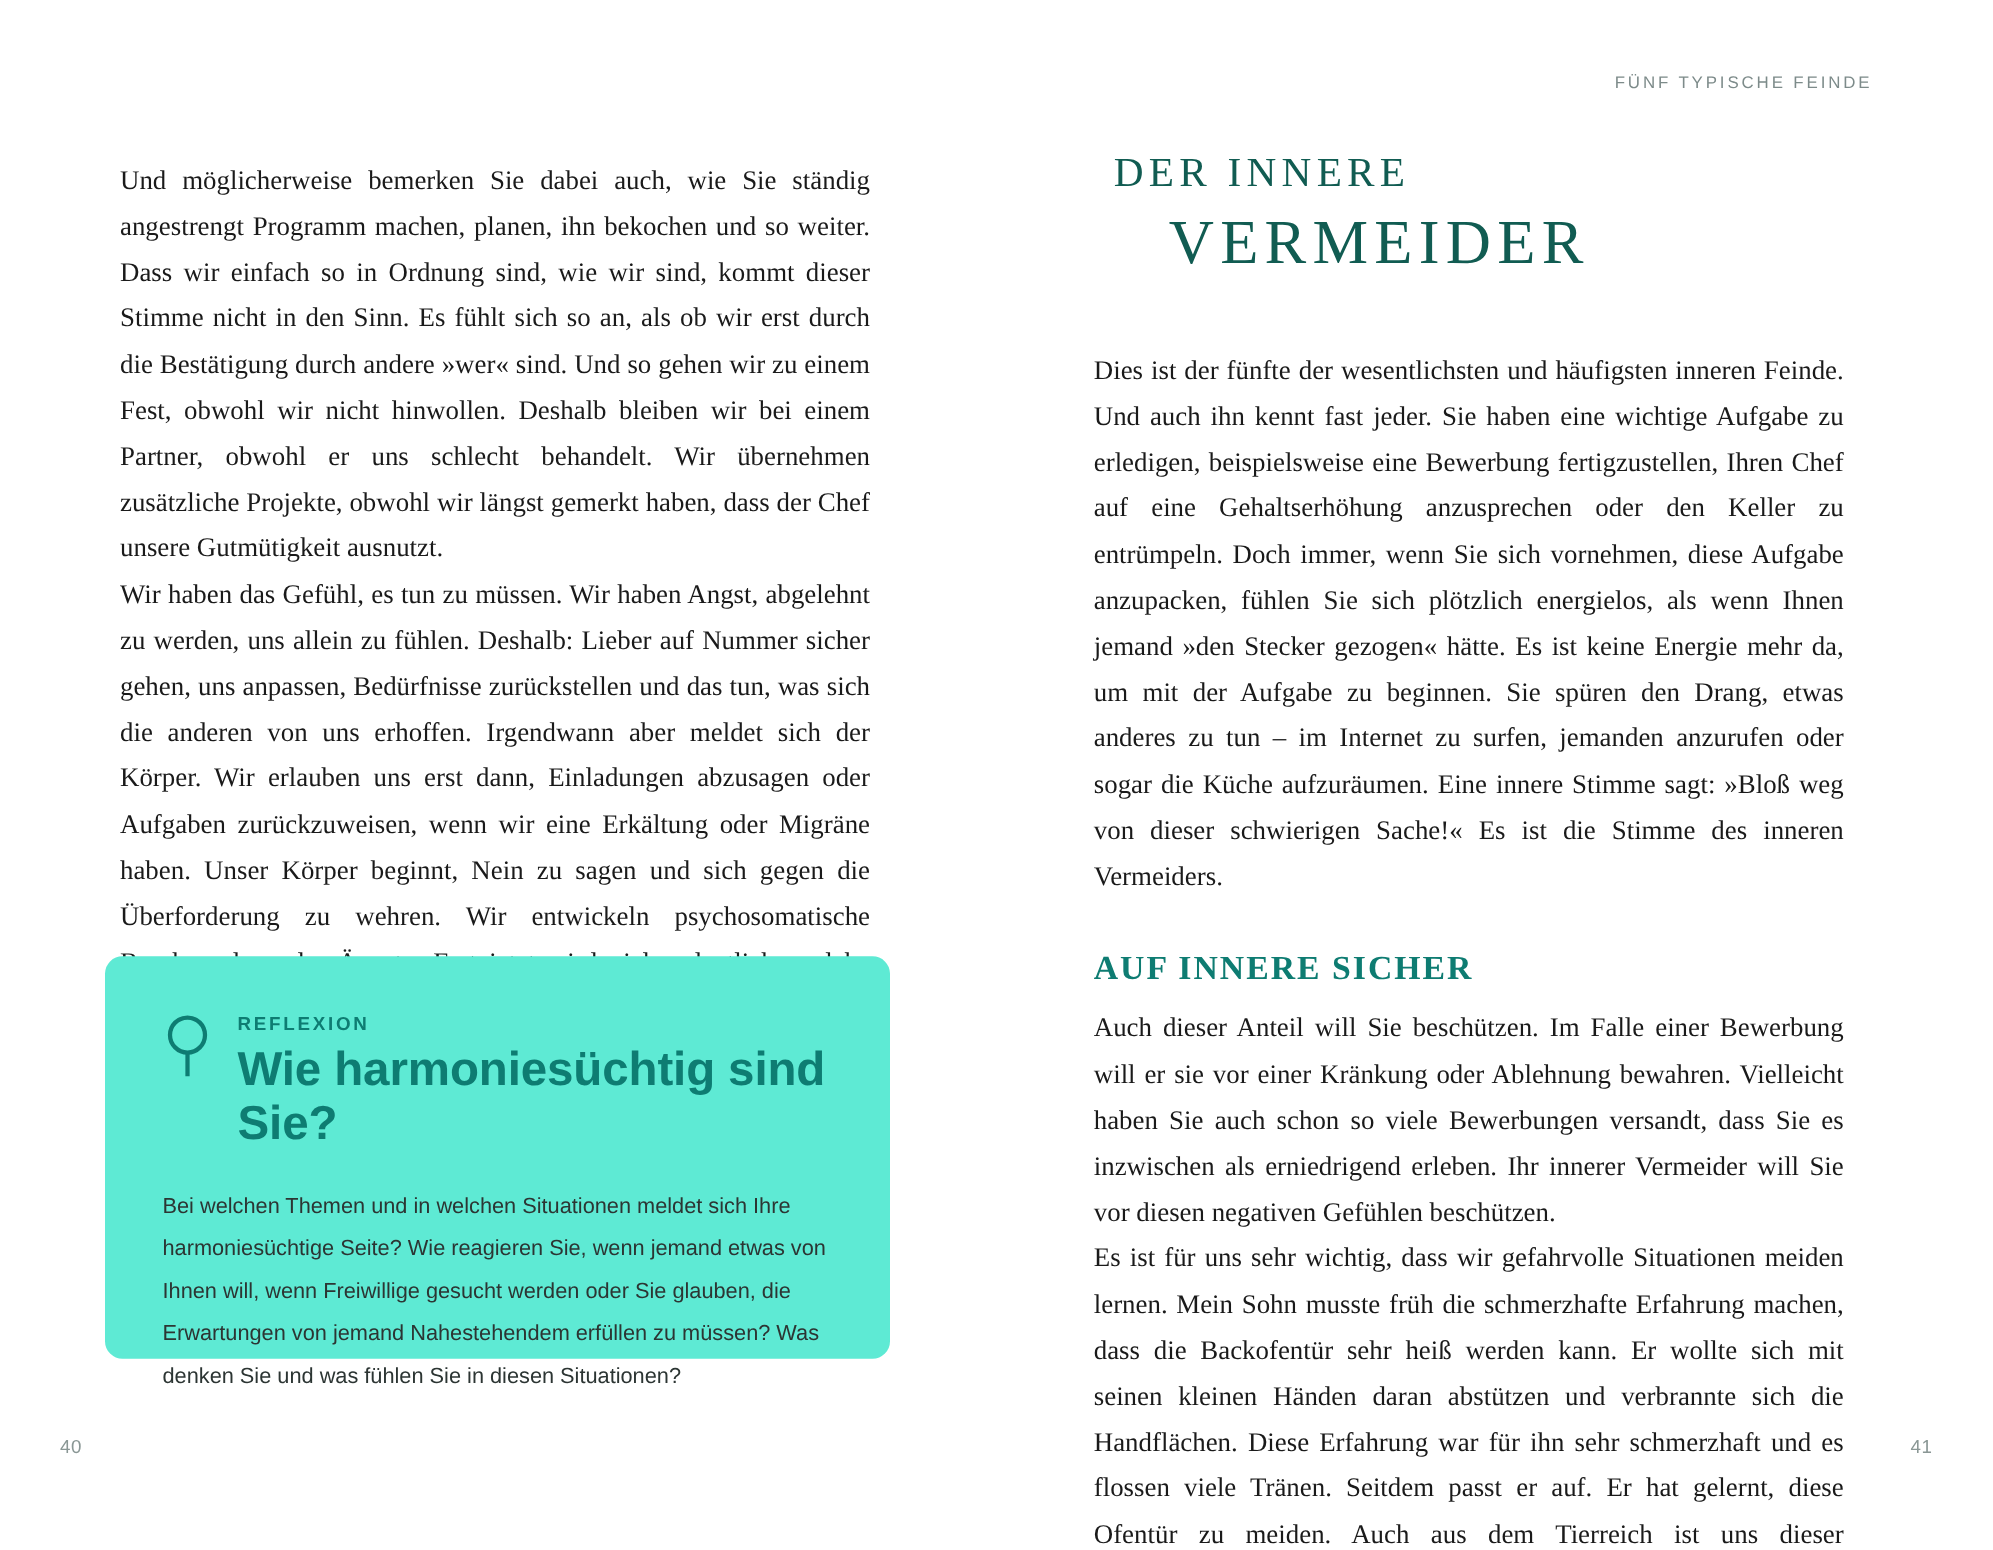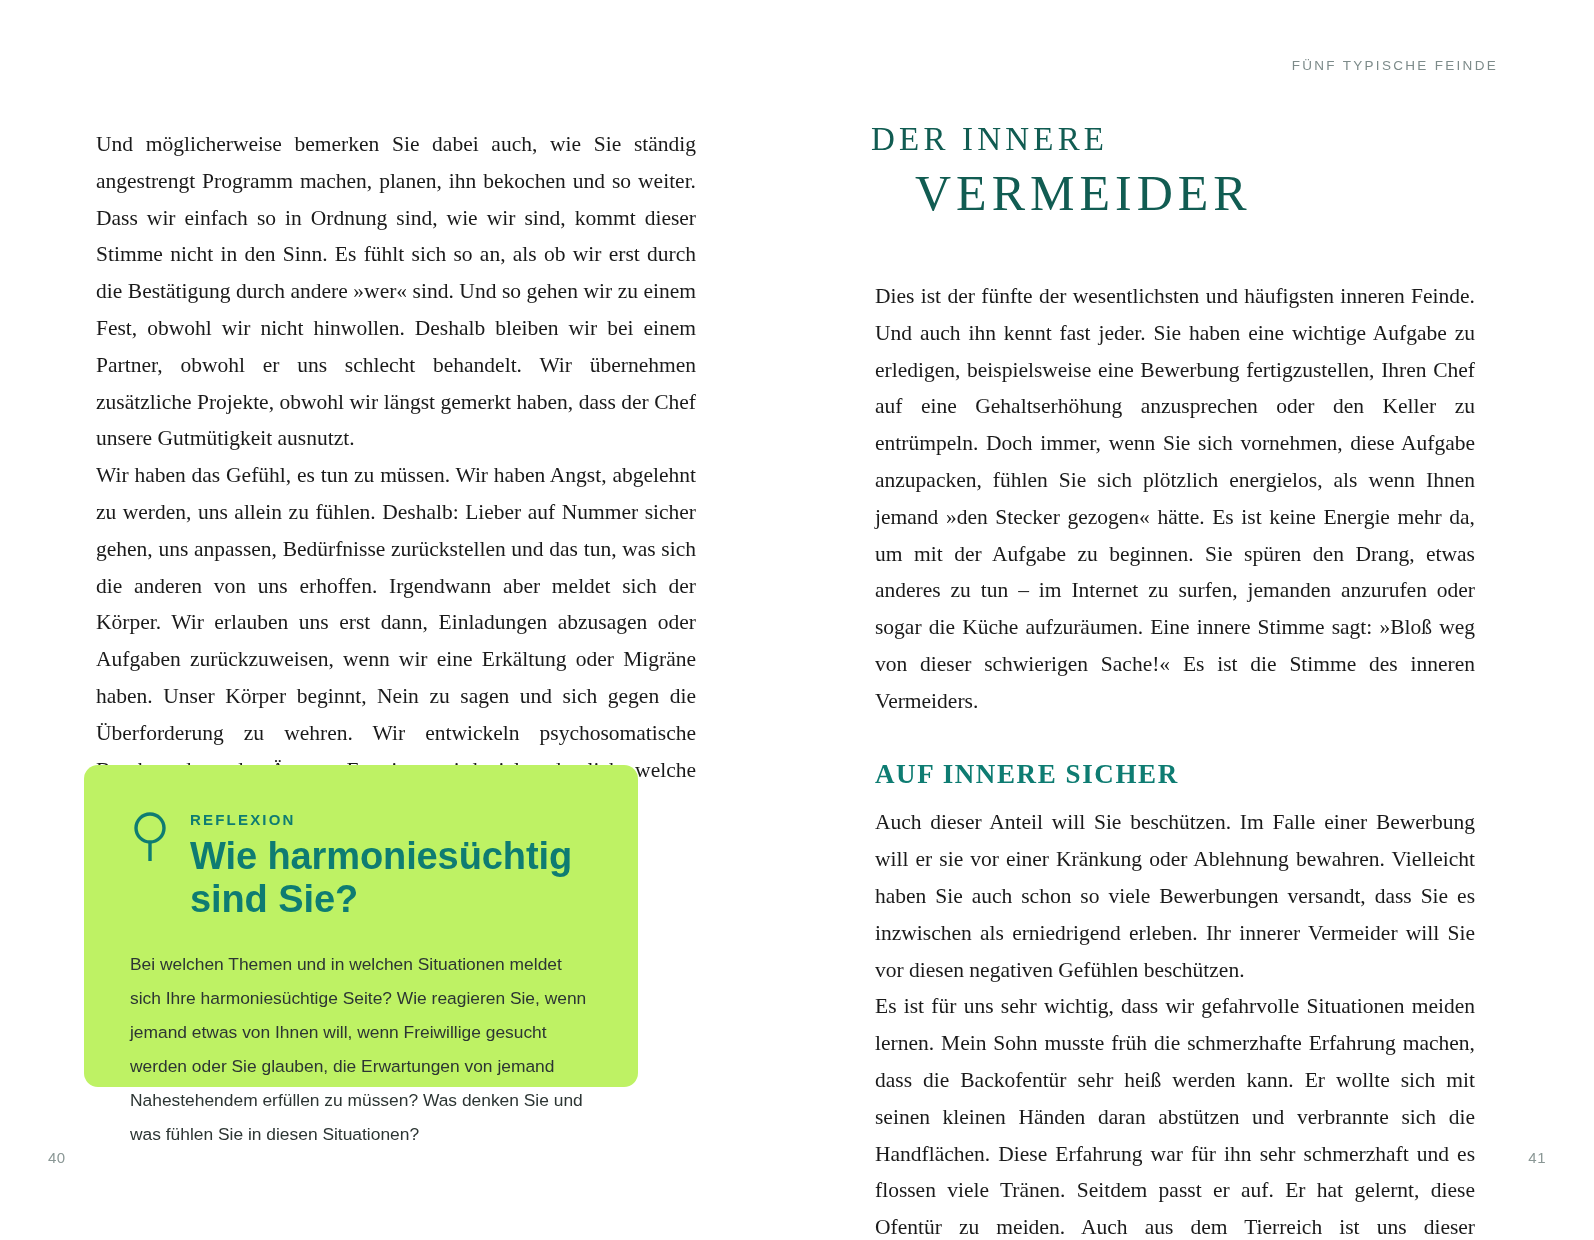--- a/index.html
+++ b/index.html
@@ -59,24 +59,24 @@
     margin: 0;
     text-indent: 0;
   }
   .body-col p + p { margin-top: 0; }
 
   
   .reflection-box {
     position: absolute;
     left: 84px;
     top: 765px;
-    width: 554px;
+    width: 628px;
     height: 322px;
     box-sizing: border-box;
-    background: #bef264;
+    background: #5eead4;
     border-radius: 14px;
     padding: 42px 46px 30px 46px;
   }
   .refl-head-row {
     display: flex;
     align-items: flex-start;
     gap: 16px;
   }
   .refl-icon {
     width: 44px;
@@ -108,21 +108,21 @@
     font-size: 17.4px;
     line-height: 34px;
     color: #2c3533;
     margin: 26px 0 0 0;
     text-align: left;
   }
 
   
   .chapter-title {
     position: absolute;
-    left: 74px;
+    left: 94px;
     top: 118px;
     width: 620px;
     color: #115c52;
     font-family: "Liberation Serif", serif;
   }
   .chapter-title .line1 {
     display: block;
     font-size: 33px;
     letter-spacing: 4.2px;
     line-height: 42px;

